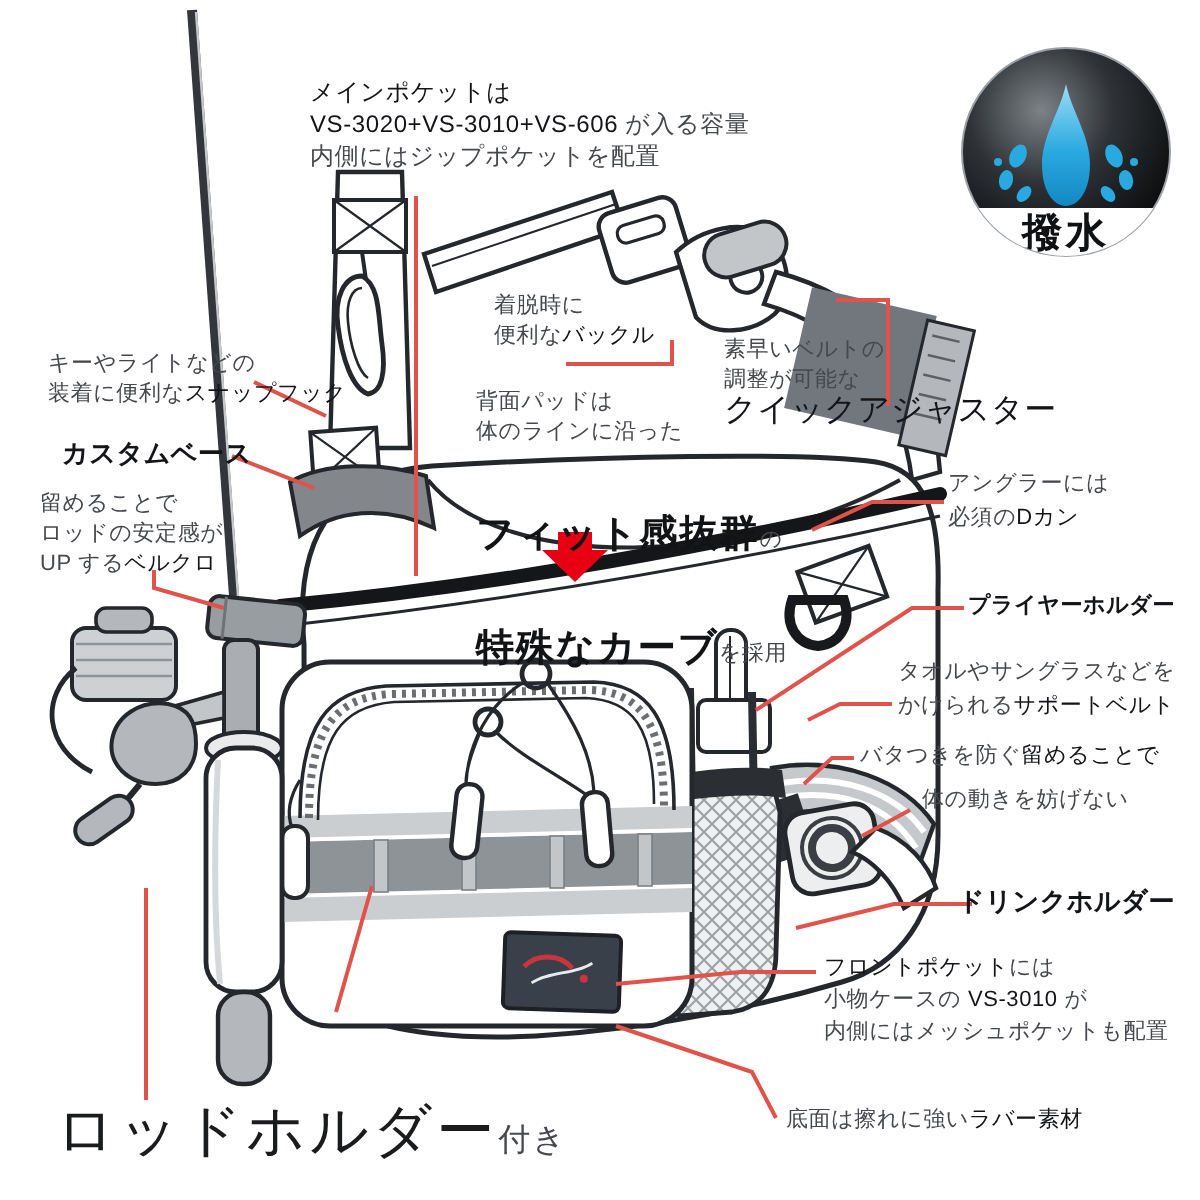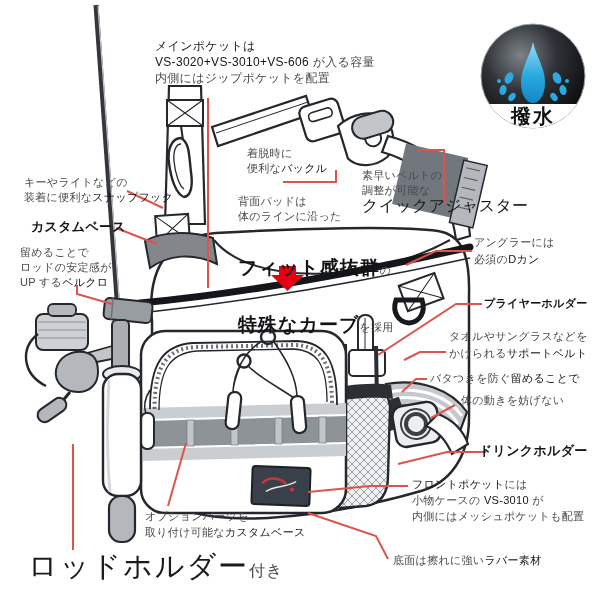--- a/index.html
+++ b/index.html
@@ -307,22 +307,18 @@
 <div class="lbl" style="left:412px;top:476px;line-height:16px">
   <div><b>フロントポケット</b><span>には</span></div>
   <div><span>小物ケースの </span><b>VS-3010</b><span> が</span></div>
   <div><span>内側にはメッシュポケットも配置</span></div>
 </div>
 
 <div class="lbl" style="left:393px;top:553px">
   <span>底面は擦れに強い</span><b>ラバー素材</b>
 </div>
 
-<div class="lbl" style="left:145px;top:508px;line-height:16px">
-  <div><span>オプションパーツを</span></div>
-  <div><span>取り付け可能な</span><b>カスタムベース</b></div>
-</div>
 
 <div class="lbl" style="left:28px;top:549px">
   <span class="rod-big">ロッドホルダー</span><span class="rod-suffix">付き</span>
 </div>
 
 </div>
 
 </body></html>

